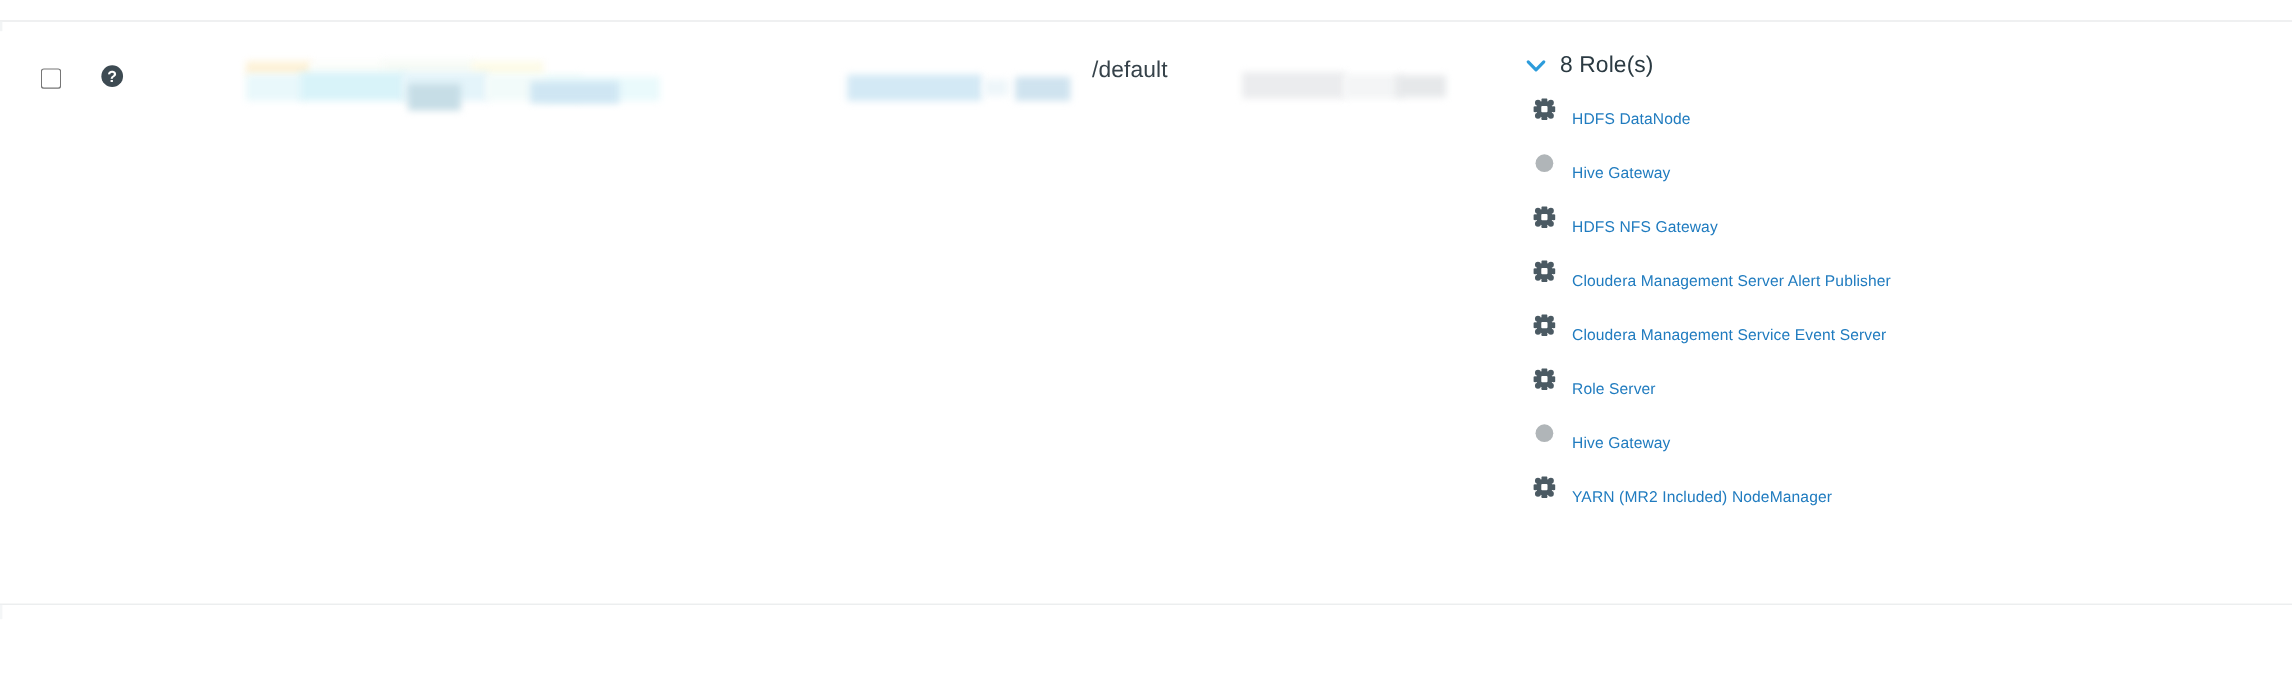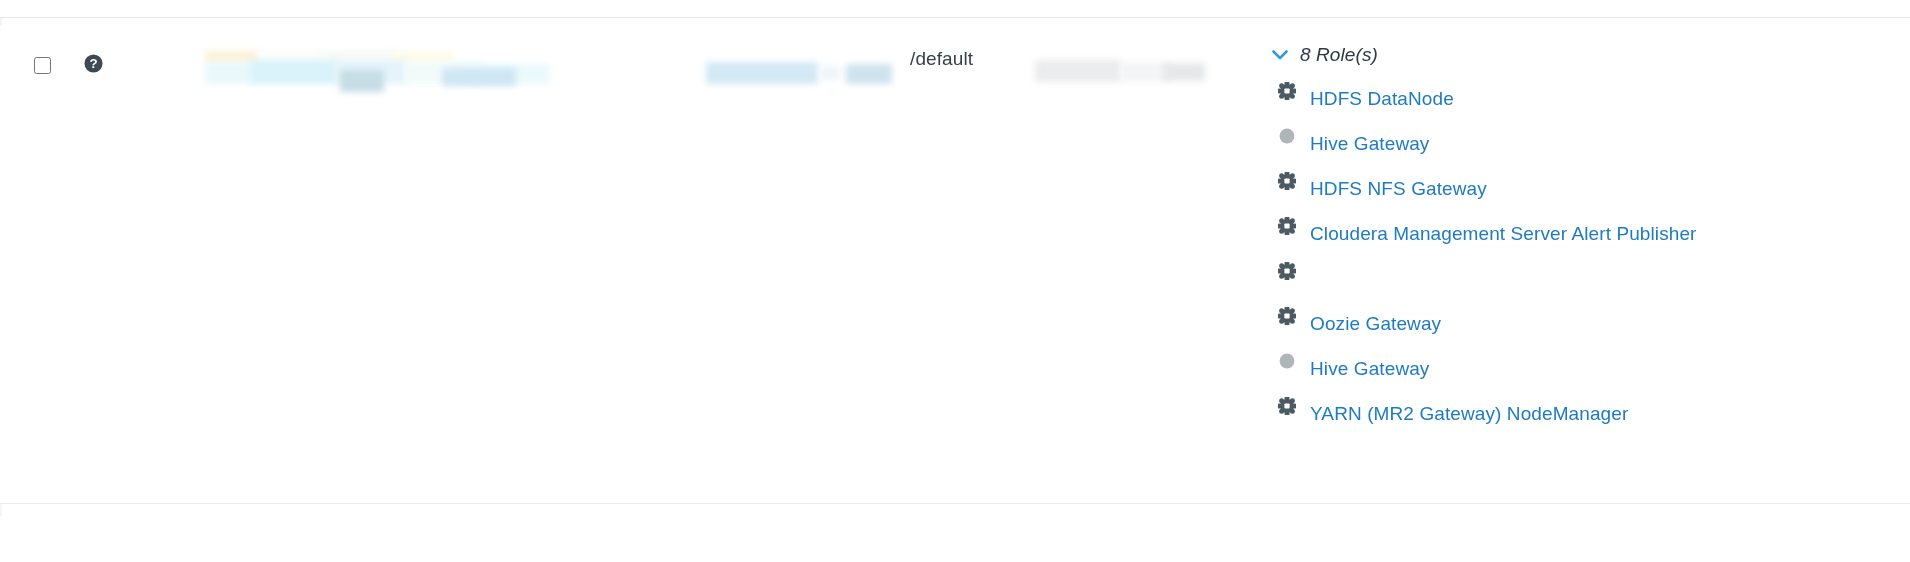--- a/index.html
+++ b/index.html
@@ -135,21 +135,20 @@
     width: 20px;
     height: 20px;
     flex: 0 0 20px;
     display: block;
   }
   .roles-count {
     font-size: 19px;
     color: #2b3a42;
     white-space: nowrap;
     letter-spacing: 0.1px;
-    font-style: italic;
   }
 
   .role-list {
     list-style: none;
     margin: 0;
     padding: 0;
   }
   .role-item {
     display: flex;
     align-items: center;
@@ -157,21 +156,21 @@
     padding-left: 8px;
     gap: 14px;
   }
   .role-status {
     width: 18px;
     height: 18px;
     flex: 0 0 18px;
     display: block;
   }
   .role-link {
-    font-size: 19px;
+    font-size: 13px;
     color: #1f7bbf;
     text-decoration: none;
     white-space: nowrap;
     letter-spacing: 0.1px;
     cursor: pointer;
     margin-top: 16px;
   }
 </style>
 </head>
 <body>
@@ -283,56 +282,57 @@
               <circle cx="14.37" cy="14.37" r="2.5" fill="#4b5a63"></circle>
               <circle cx="9.00" cy="16.60" r="2.5" fill="#4b5a63"></circle>
               <circle cx="3.63" cy="14.37" r="2.5" fill="#4b5a63"></circle>
               <circle cx="1.40" cy="9.00" r="2.5" fill="#4b5a63"></circle>
               <circle cx="3.63" cy="3.63" r="2.5" fill="#4b5a63"></circle>
               <circle cx="9.00" cy="1.40" r="2.5" fill="#4b5a63"></circle>
               <circle cx="14.37" cy="3.63" r="2.5" fill="#4b5a63"></circle>
               <circle cx="9" cy="9" r="7" fill="#4b5a63"></circle>
               <rect x="6.4" y="6.4" width="5.2" height="5.2" rx="0.8" fill="#ffffff"></rect>
             </svg>
-          </li>
-          <li class="role-item">
-            <svg class="role-status" viewBox="0 0 18 18">
-              <circle cx="16.60" cy="9.00" r="2.5" fill="#4b5a63"></circle>
-              <circle cx="14.37" cy="14.37" r="2.5" fill="#4b5a63"></circle>
-              <circle cx="9.00" cy="16.60" r="2.5" fill="#4b5a63"></circle>
-              <circle cx="3.63" cy="14.37" r="2.5" fill="#4b5a63"></circle>
-              <circle cx="1.40" cy="9.00" r="2.5" fill="#4b5a63"></circle>
-              <circle cx="3.63" cy="3.63" r="2.5" fill="#4b5a63"></circle>
-              <circle cx="9.00" cy="1.40" r="2.5" fill="#4b5a63"></circle>
-              <circle cx="14.37" cy="3.63" r="2.5" fill="#4b5a63"></circle>
-              <circle cx="9" cy="9" r="7" fill="#4b5a63"></circle>
-              <rect x="6.4" y="6.4" width="5.2" height="5.2" rx="0.8" fill="#ffffff"></rect>
-            </svg>
-            <a class="role-link">Oozie Gateway</a>
+            <a class="role-link">Cloudera Management Service Event Server</a>
+          </li>
+          <li class="role-item">
+            <svg class="role-status" viewBox="0 0 18 18">
+              <circle cx="16.60" cy="9.00" r="2.5" fill="#4b5a63"></circle>
+              <circle cx="14.37" cy="14.37" r="2.5" fill="#4b5a63"></circle>
+              <circle cx="9.00" cy="16.60" r="2.5" fill="#4b5a63"></circle>
+              <circle cx="3.63" cy="14.37" r="2.5" fill="#4b5a63"></circle>
+              <circle cx="1.40" cy="9.00" r="2.5" fill="#4b5a63"></circle>
+              <circle cx="3.63" cy="3.63" r="2.5" fill="#4b5a63"></circle>
+              <circle cx="9.00" cy="1.40" r="2.5" fill="#4b5a63"></circle>
+              <circle cx="14.37" cy="3.63" r="2.5" fill="#4b5a63"></circle>
+              <circle cx="9" cy="9" r="7" fill="#4b5a63"></circle>
+              <rect x="6.4" y="6.4" width="5.2" height="5.2" rx="0.8" fill="#ffffff"></rect>
+            </svg>
+            <a class="role-link">Role Server</a>
           </li>
           <li class="role-item">
             <svg class="role-status" viewBox="0 0 18 18">
               <circle cx="9" cy="9" r="7.4" fill="#b0b5b8"></circle>
             </svg>
             <a class="role-link">Hive Gateway</a>
           </li>
           <li class="role-item">
             <svg class="role-status" viewBox="0 0 18 18">
               <circle cx="16.60" cy="9.00" r="2.5" fill="#4b5a63"></circle>
               <circle cx="14.37" cy="14.37" r="2.5" fill="#4b5a63"></circle>
               <circle cx="9.00" cy="16.60" r="2.5" fill="#4b5a63"></circle>
               <circle cx="3.63" cy="14.37" r="2.5" fill="#4b5a63"></circle>
               <circle cx="1.40" cy="9.00" r="2.5" fill="#4b5a63"></circle>
               <circle cx="3.63" cy="3.63" r="2.5" fill="#4b5a63"></circle>
               <circle cx="9.00" cy="1.40" r="2.5" fill="#4b5a63"></circle>
               <circle cx="14.37" cy="3.63" r="2.5" fill="#4b5a63"></circle>
               <circle cx="9" cy="9" r="7" fill="#4b5a63"></circle>
               <rect x="6.4" y="6.4" width="5.2" height="5.2" rx="0.8" fill="#ffffff"></rect>
             </svg>
-            <a class="role-link">YARN (MR2 Gateway) NodeManager</a>
+            <a class="role-link">YARN (MR2 Included) NodeManager</a>
           </li>
         </ul>
 
     </div>
 
   </div>
 
   <div class="rule-bottom"></div>
   <div class="edge-left-bottom"></div>
 

